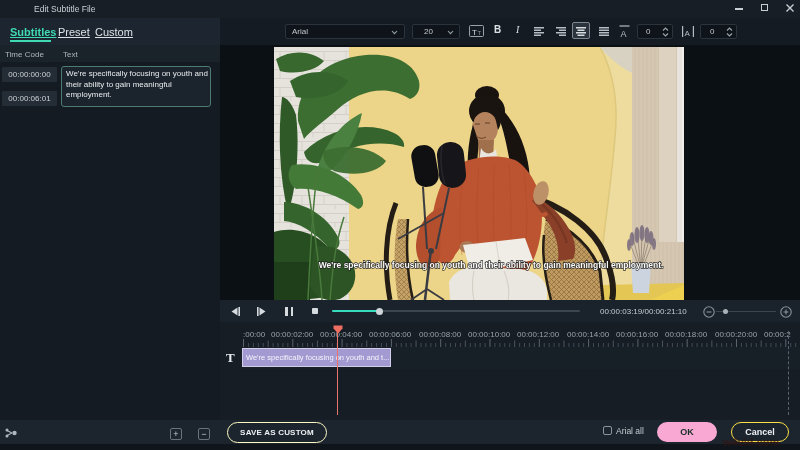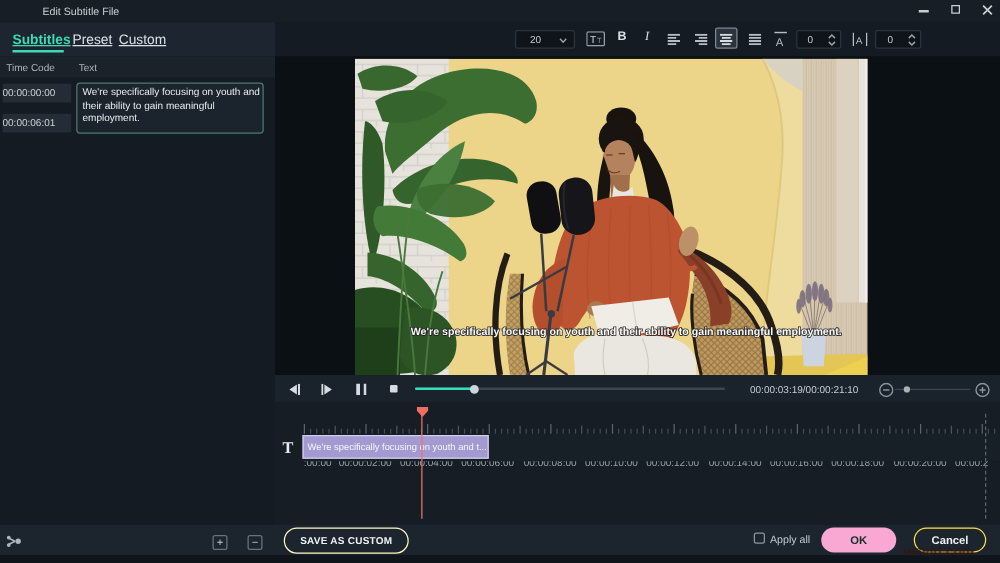--- a/index.html
+++ b/index.html
@@ -15,30 +15,30 @@
   #tab-subtitles{left:10px;color:#3fd9b2;font-weight:bold;}
   #tab-underline{left:10px;top:40px;width:41px;height:2px;background:#3fd9b2;}
   
   #toolbar{left:220px;top:18px;width:580px;height:27px;background:#141b23;}
   .drop{position:absolute;top:6px;height:15px;background:#0e141a;border:1px solid #2b333c;border-radius:2px;box-sizing:border-box;color:#c3c9cf;font-size:8px;}
   .tbtxt{position:absolute;color:#dbe0e4;}
   
   #leftpanel{left:0;top:45px;width:220px;height:375px;background:#141b22;}
   #lphead{left:0;top:0;width:220px;height:17px;background:#1a222a;}
   .lph{top:5px;font-size:8px;color:#aeb6bd;position:absolute;}
-  .tcell{position:absolute;left:2px;width:55px;height:15px;background:#242d35;border-radius:1px;color:#ccd1d6;font-size:8px;text-align:left;line-height:15px;}
+  .tcell{position:absolute;left:2px;width:55px;height:15px;background:#242d35;border-radius:1px;color:#ccd1d6;font-size:8px;text-align:center;line-height:15px;}
   #textbox{left:61px;top:21px;width:150px;height:41px;background:#1b242c;border:1px solid #4e7a70;border-radius:3px;box-sizing:border-box;color:#e8ecef;font-size:8px;line-height:10.7px;padding:2px 0 0 4px;white-space:nowrap;}
   
   #preview{left:220px;top:45px;width:580px;height:255px;background:#0b1015;}
-  #video{left:284px;top:47px;width:350px;height:253px;}
+  #video{left:274px;top:47px;width:350px;height:253px;}
   
   #controls{left:220px;top:300px;width:580px;height:22px;background:#1a222b;}
   
   #timeline{left:220px;top:322px;width:580px;height:98px;background:#161d25;overflow:hidden;}
-  .rlab{position:absolute;top:8px;font-size:8px;color:#99a2aa;white-space:nowrap;margin-top:36px;}
+  .rlab{position:absolute;top:8px;font-size:8px;color:#99a2aa;white-space:nowrap;}
   #trackrow{position:absolute;left:20px;top:25px;width:560px;height:22px;background:#171f27;}
   #clip{position:absolute;left:22px;top:26px;width:149px;height:19px;background:#a49ad2;border:1px solid #d3cdea;box-sizing:border-box;color:#f6f4fb;font-size:7.5px;line-height:17px;padding-left:3px;white-space:nowrap;overflow:hidden;}
   
   #bottombar{left:0;top:420px;width:800px;height:24px;background:#1c252e;}
   #bottomstrip{left:0;top:444px;width:800px;height:6px;background:#10151b;}
   .pill{position:absolute;box-sizing:border-box;border-radius:11px;text-align:center;}
   .pmbox{position:absolute;top:8px;width:12px;height:12px;border:1px solid #6a737c;border-radius:2px;box-sizing:border-box;color:#c3c9cf;font-size:9px;line-height:10px;text-align:center;}
 </style>
 </head>
 <body>
@@ -51,20 +51,23 @@
     <path d="M1.5 1.5 L8.5 8.5 M8.5 1.5 L1.5 8.5" stroke="#c9ced3" stroke-width="1.4"></path>
   </svg>
 
   <div class="abs" id="tabbar"></div>
   <div class="abs tab" id="tab-subtitles">Subtitles</div>
   <div class="abs" id="tab-underline"></div>
   <div class="abs tab" style="left:58px">Preset</div>
   <div class="abs tab" style="left:95px">Custom</div>
 
   <div class="abs" id="toolbar">
+    <div class="drop" style="left:65px;width:120px;padding:2px 0 0 6px;">Arial<svg style="position:absolute;right:6px;top:5px" width="7" height="5">
+        <path d="M1 1 L3.5 3.7 L6 1" fill="none" stroke="#9aa3ab" stroke-width="1.1"></path>
+      </svg></div>
     <div class="drop" style="left:192px;width:48px;padding:2px 0 0 11px;">20<svg style="position:absolute;right:5px;top:5px" width="7" height="5">
         <path d="M1 1 L3.5 3.7 L6 1" fill="none" stroke="#9aa3ab" stroke-width="1.1"></path>
       </svg></div>
 
     <svg class="abs" style="left:249px;top:7px" width="16" height="13">
       <rect x="0.5" y="0.5" width="14" height="11" rx="1" fill="none" stroke="#99a2aa"></rect>
       <text x="3" y="9.5" fill="#d7dce0" font-size="8" font-family="Liberation Sans">T</text>
       <text x="8.5" y="9.5" fill="#8d969e" font-size="6" font-family="Liberation Sans">T</text>
     </svg>
     <div class="tbtxt" style="left:274px;top:6px;font-size:10px;font-weight:bold;">B</div>
@@ -415,17 +418,17 @@
   <svg class="abs" style="left:5px;top:428px" width="14" height="10">
     <path d="M1 2 L7 5 M1 8 L7 5" stroke="#aeb6bd" stroke-width="1.2"></path>
     <circle cx="2" cy="2" r="1.5" fill="#aeb6bd"></circle>
     <circle cx="2" cy="8" r="1.5" fill="#aeb6bd"></circle>
     <circle cx="9.5" cy="5" r="2.2" fill="#aeb6bd"></circle>
   </svg>
   <div class="pmbox" style="left:170px;top:428px">+</div>
   <div class="pmbox" style="left:198px;top:428px">−</div>
   <div class="pill" style="left:227px;top:422px;width:100px;height:21px;border:1px solid #fef9c3;color:#eef2f4;font-size:8px;font-weight:bold;line-height:20px;letter-spacing:0.2px">SAVE AS CUSTOM</div>
   <div class="abs" style="left:603px;top:426px;width:9px;height:9px;border:1.2px solid #8b949c;border-radius:2px;box-sizing:border-box"></div>
-  <div class="abs" style="left:616px;top:426px;font-size:8.5px;color:#c3c9cf">Apply all</div>
+  <div class="abs" style="left:616px;top:426px;font-size:8.5px;color:#c3c9cf">Arial all</div>
   <div class="pill" style="left:657px;top:422px;width:60px;height:20px;background:#f9a8d4;color:#173129;font-size:9px;font-weight:bold;line-height:20px">OK</div>
   <div class="pill" style="left:731px;top:422px;width:58px;height:20px;border:1px solid #fde047;color:#eef2f4;font-size:9px;font-weight:bold;line-height:18px">Cancel</div>
   <div class="abs" id="bottomstrip"></div>
   <div class="abs" style="left:723px;top:436px;font-size:11px;font-weight:bold;color:rgba(54,20,18,0.62);text-decoration:line-through;">w4vid.com</div>
 
 </body></html>

